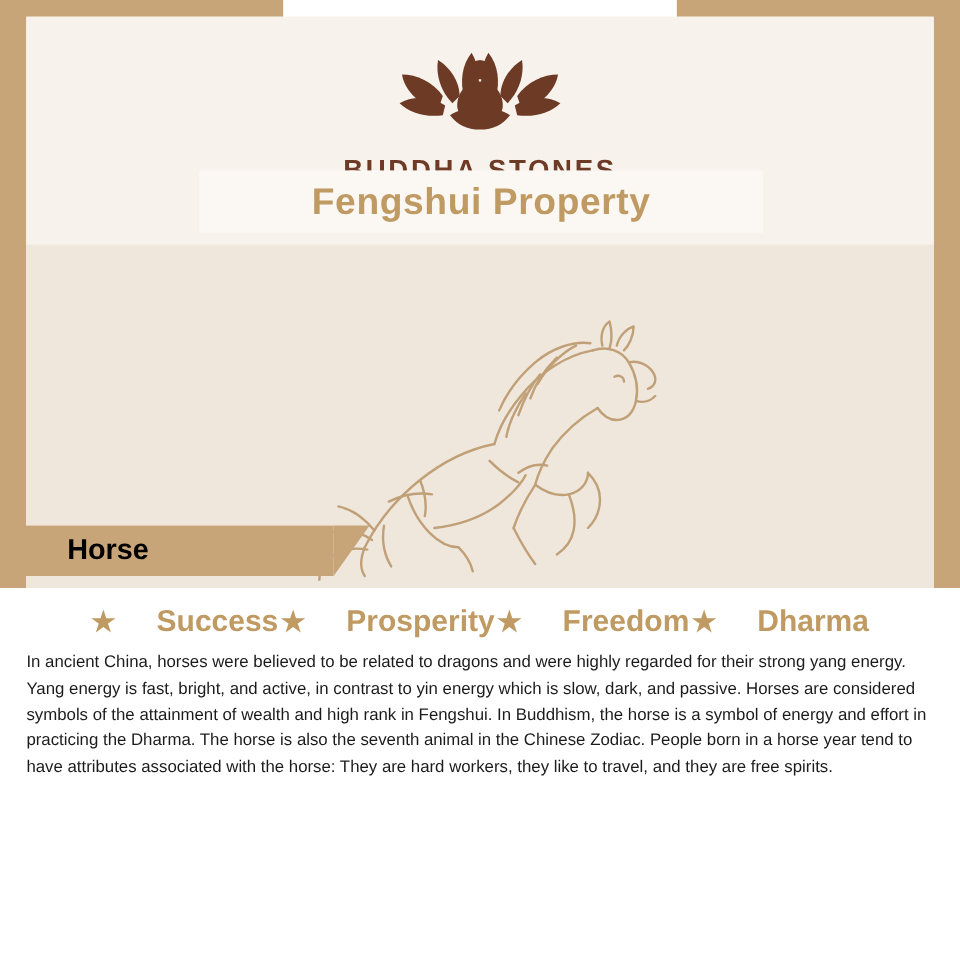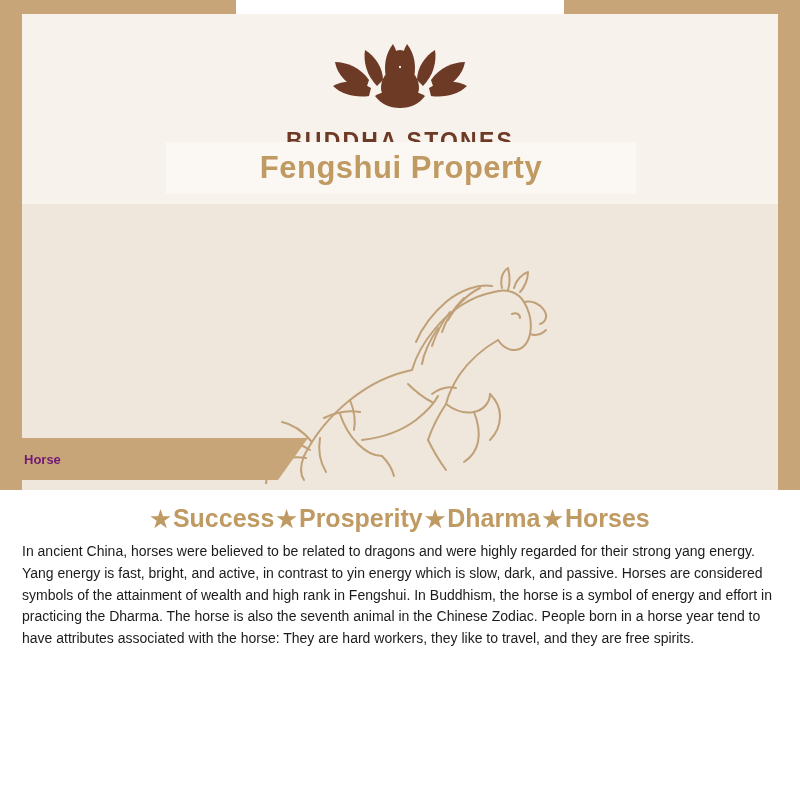--- a/index.html
+++ b/index.html
@@ -127,23 +127,23 @@
     position: absolute;
     left: 0;
     top: 438px;
     width: 278px;
     height: 42px;
     background: #c8a579;
     display: flex;
     align-items: center;
   }
   .label-tab .tab-text {
-    margin-left: 24px;
-    color: #701a75;
-    font-size: 13px;
+    margin-left: 56px;
+    color: #000000;
+    font-size: 24px;
     font-weight: 700;
     font-family: "Liberation Sans", sans-serif;
   }
   .label-tab-notch {
     position: absolute;
     left: 278px;
     top: 438px;
     width: 0;
     height: 0;
     border-top: 42px solid #c8a579;
@@ -170,20 +170,21 @@
     font-family: "Liberation Sans", sans-serif;
     white-space: nowrap;
   }
   .keywords .star {
     color: #c09a63;
     font-size: 23px;
     padding: 0 1px;
   }
   .keywords .kw {
     padding: 0 1px;
+    margin-left: 32px;
   }
 
   .paragraph {
     margin: 0;
     padding: 6px 20px 0 22px;
     font-size: 14px;
     line-height: 1.56;
     color: #1b1b1b;
     text-align: left;
     font-family: "Liberation Sans", sans-serif;
@@ -279,18 +280,18 @@
     </div>
   </div>
 
   <div class="label-tab">
     <span class="tab-text">Horse</span>
   </div>
   <div class="label-tab-notch"></div>
 
   <div class="body-area">
     <div class="keywords">
-      <span class="star">★</span><span class="kw">Success</span><span class="star">★</span><span class="kw">Prosperity</span><span class="star">★</span><span class="kw">Dharma</span><span class="star">★</span><span class="kw">Horses</span>
+      <span class="star">★</span><span class="kw">Success</span><span class="star">★</span><span class="kw">Prosperity</span><span class="star">★</span><span class="kw">Freedom</span><span class="star">★</span><span class="kw">Dharma</span>
     </div>
     <p class="paragraph">In ancient China, horses were believed to be related to dragons and were highly regarded for their strong yang energy. Yang energy is fast, bright, and active, in contrast to yin energy which is slow, dark, and passive. Horses are considered symbols of the attainment of wealth and high rank in Fengshui. In Buddhism, the horse is a symbol of energy and effort in practicing the Dharma. The horse is also the seventh animal in the Chinese Zodiac. People born in a horse year tend to have attributes associated with the horse: They are hard workers, they like to travel, and they are free spirits.</p>
   </div>
 
 </div>
 
 </body></html>

